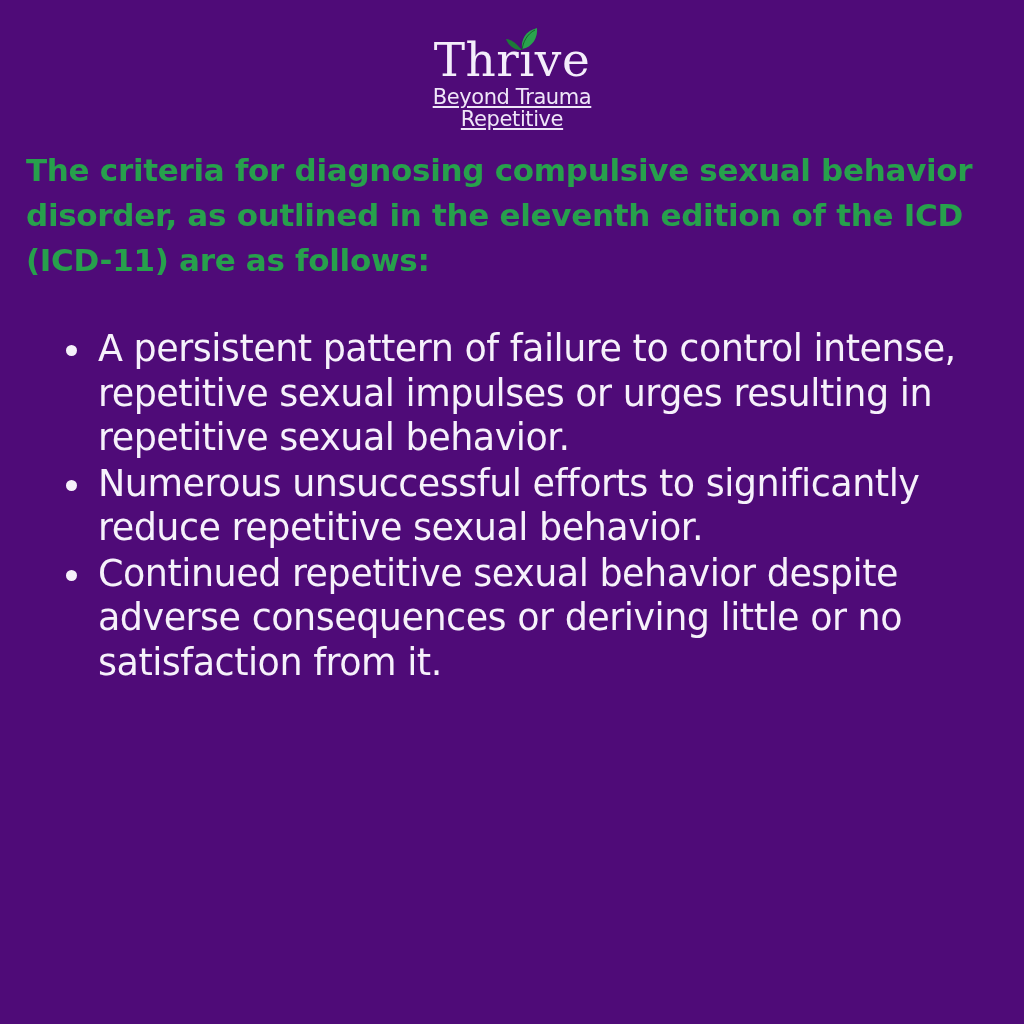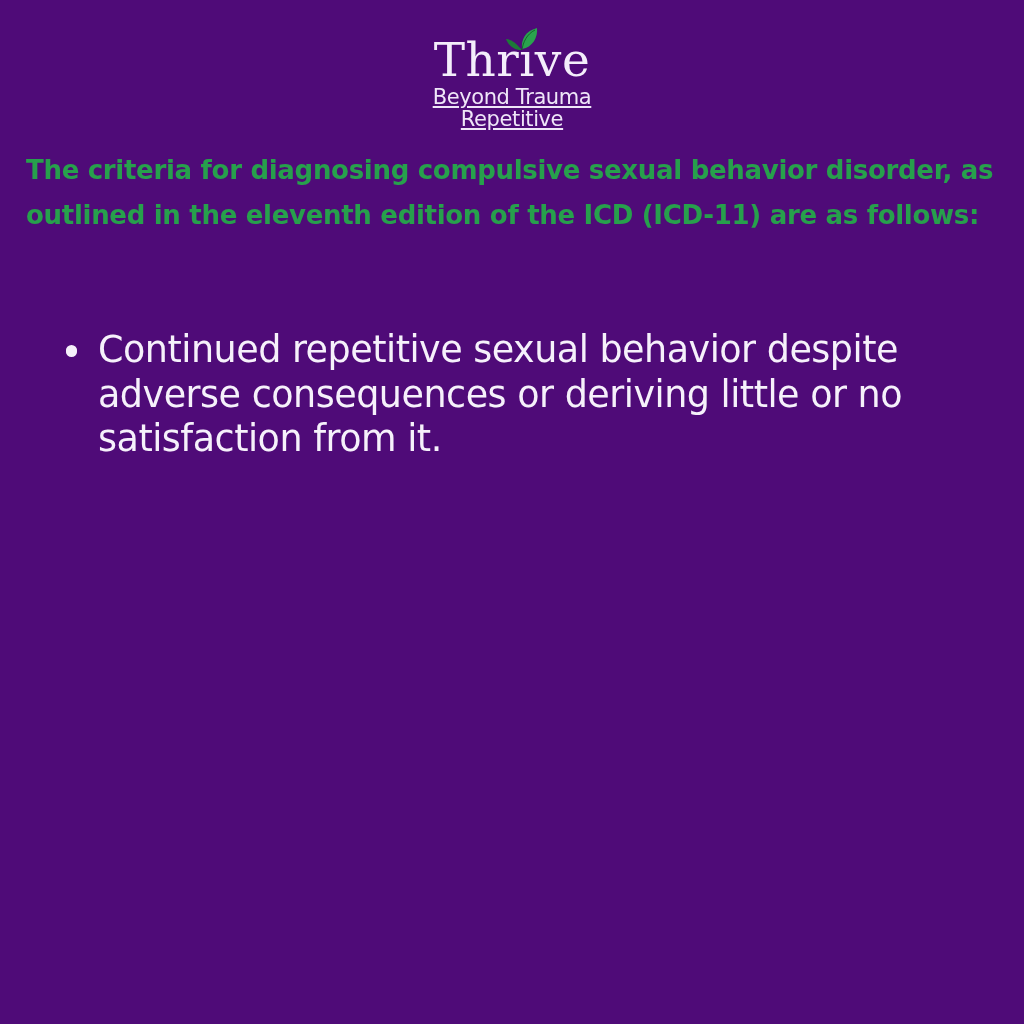--- a/index.html
+++ b/index.html
@@ -82,21 +82,21 @@
 
   
   .heading {
     position: absolute;
     left: 26px;
     top: 148px;
     width: 968px;
     color: #27a04c;
     font-family: "DejaVu Sans", "Liberation Sans", sans-serif;
     font-weight: bold;
-    font-size: 26px;
+    font-size: 31px;
     line-height: 45px;
     letter-spacing: -0.3px;
     margin: 0;
   }
 
   
   .criteria-list {
     position: absolute;
     left: 60px;
     top: 327px;
@@ -146,20 +146,25 @@
       <span class="logo-sub1">Beyond Trauma</span>
       <span class="logo-sub2">Repetitive</span>
     </div>
   </div>
 
   <h1 class="heading">The criteria for diagnosing compulsive sexual behavior disorder, as outlined in the eleventh edition of the ICD (ICD-11) are as follows:</h1>
 
   <ul class="criteria-list">
     <li class="criteria-item">
       <span class="dot"></span>
+      <span>A persistent pattern of failure to control intense, repetitive sexual impulses or urges resulting in repetitive sexual behavior.</span>
+    </li>
+    <li class="criteria-item">
+      <span class="dot"></span>
+      <span>Numerous unsuccessful efforts to significantly reduce repetitive sexual behavior.</span>
     </li>
     <li class="criteria-item">
       <span class="dot"></span>
       <span>Continued repetitive sexual behavior despite adverse consequences or deriving little or no satisfaction from it.</span>
     </li>
   </ul>
 
 </div>
 
 </body></html>

